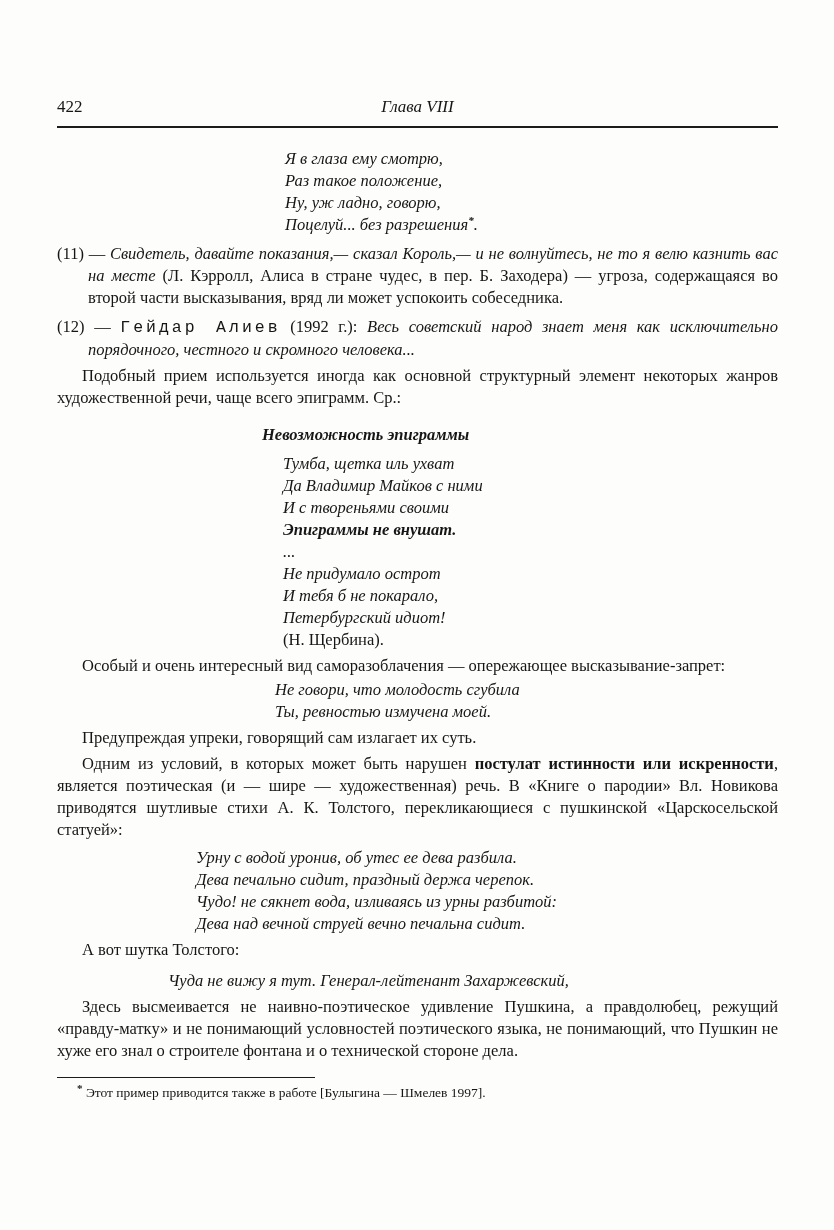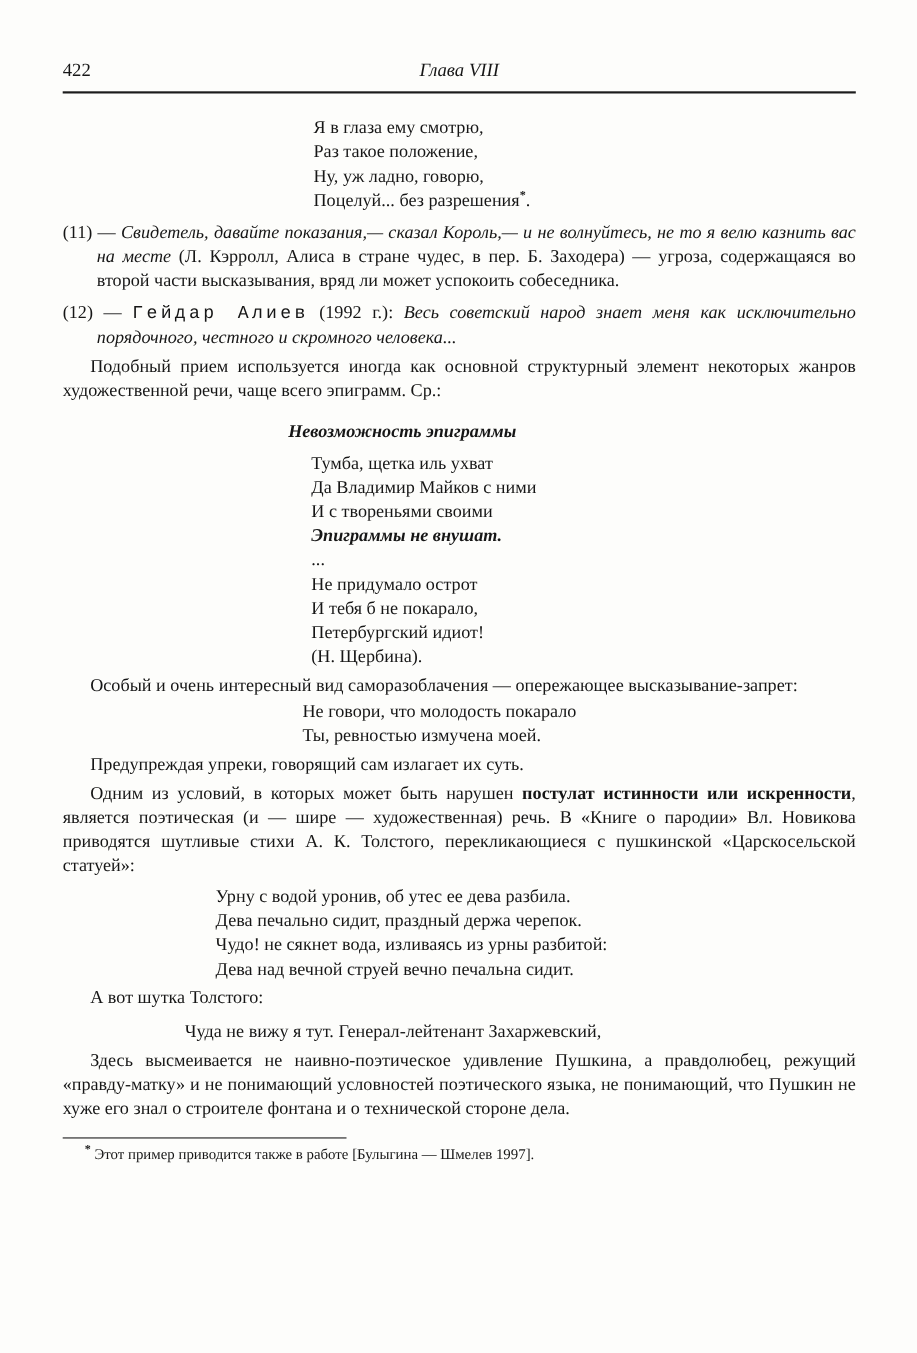--- a/index.html
+++ b/index.html
@@ -4,41 +4,41 @@
 <style>
   * { box-sizing: border-box; }
   html, body { margin: 0; padding: 0; }
   body {
     width: 834px; height: 1230px;
     background: #fdfdfb;
     color: #161616;
     font-family: "Liberation Serif", serif;
     overflow: hidden;
   }
-  .page { padding: 54px 56px 0 57px; }
+  .page { padding: 54px 56px 0 57px; margin-top: 43px; }
 
   
   .header { position: relative; height: 24px; font-size: 17px; }
   .page-number { position: absolute; left: 0; top: 0; }
   .chapter-title { position: absolute; left: 0; right: 0; text-align: center; font-style: italic; }
   .header-rule { border: none; border-top: 2px solid #1c1c1c; margin: 5px 0 0 0; }
 
   
   .body-para, .vline, .example, .epigram-title {
     font-size: 16.5px; line-height: 22px; margin: 0;
   }
   .body-para { text-align: justify; text-indent: 25px; margin-top: 4px; }
   .example { padding-left: 31px; text-indent: -31px; text-align: justify; margin-top: 7px; }
   .italic { font-style: italic; }
   .bold { font-weight: bold; }
   .spaced { letter-spacing: 3px; font-family: Liberation Mono, monospace; }
   sup.fn-mark { font-size: 11px; font-weight: bold; line-height: 0; vertical-align: super; }
 
   .verse { margin-top: 8px; }
-  .verse .vline { }
+  .verse .vline { font-style: italic; }
   .verse .vline.roman { font-style: normal; }
   .verse .vline.bold-italic { font-style: italic; font-weight: bold; }
 
   .verse-opening   { margin: 20px 0 0 228px; }
   .epigram-title   { font-weight: bold; font-style: italic; margin: 15px 0 0 205px; }
   .verse-epigram   { margin: 7px 0 0 226px; }
   .verse-prohibition { margin: 2px 0 2px 218px; }
   .verse-pushkin   { margin: 6px 0 0 139px; }
   .verse-tolstoy   { margin: 9px 0 0 111px; }
 
@@ -84,21 +84,21 @@
     <div class="vline">...</div>
     <div class="vline">Не придумало острот</div>
     <div class="vline">И тебя б не покарало,</div>
     <div class="vline">Петербургский идиот!</div>
     <div class="vline roman">(Н. Щербина).</div>
   </div>
 
   <p class="body-para">Особый и очень интересный вид саморазоблачения — опережающее высказывание-запрет:</p>
 
   <div class="verse verse-prohibition">
-    <div class="vline">Не говори, что молодость покарало</div>
+    <div class="vline">Не говори, что молодость сгубила</div>
     <div class="vline">Ты, ревностью измучена моей.</div>
   </div>
 
   <p class="body-para">Предупреждая упреки, говорящий сам излагает их суть.</p>
 
   <p class="body-para">
     <span>Одним из условий, в которых может быть нарушен </span><span class="bold">постулат истинности или искренности</span><span>, является поэтическая (и — шире — художественная) речь. В «Книге о пародии» Вл. Новикова приводятся шутливые стихи А. К. Толстого, перекликающиеся с пушкинской «Царскосельской статуей»:</span>
   </p>
 
   <div class="verse verse-pushkin">

